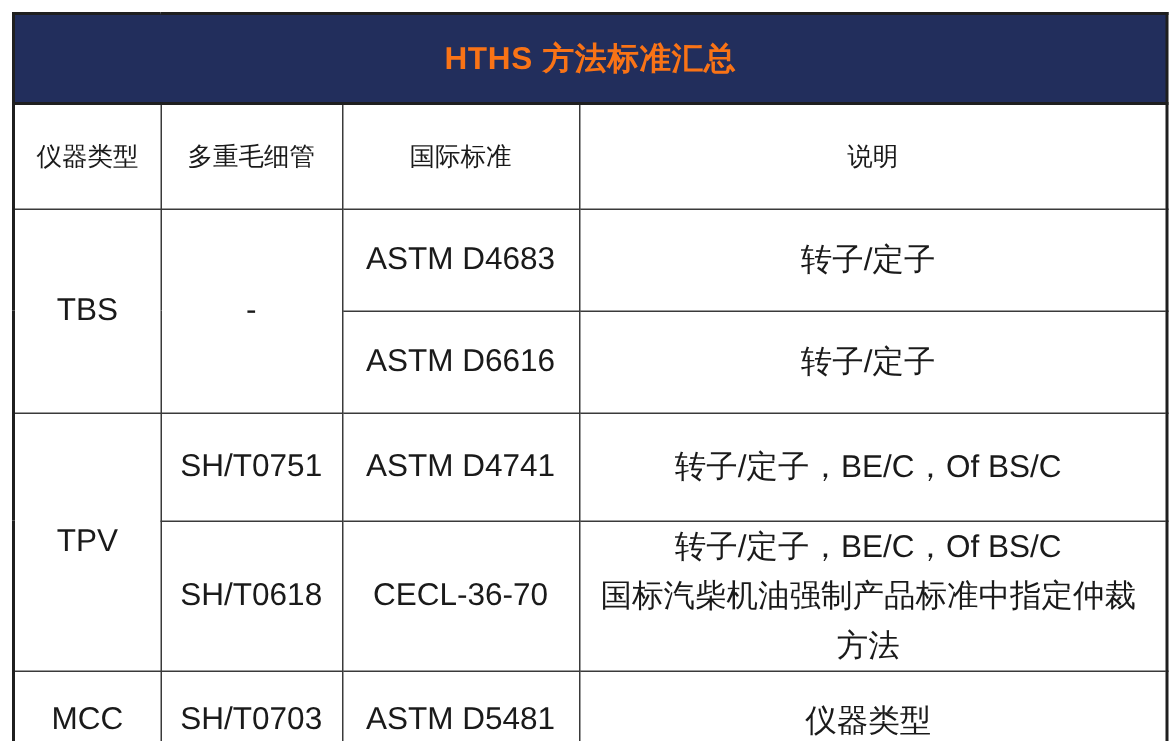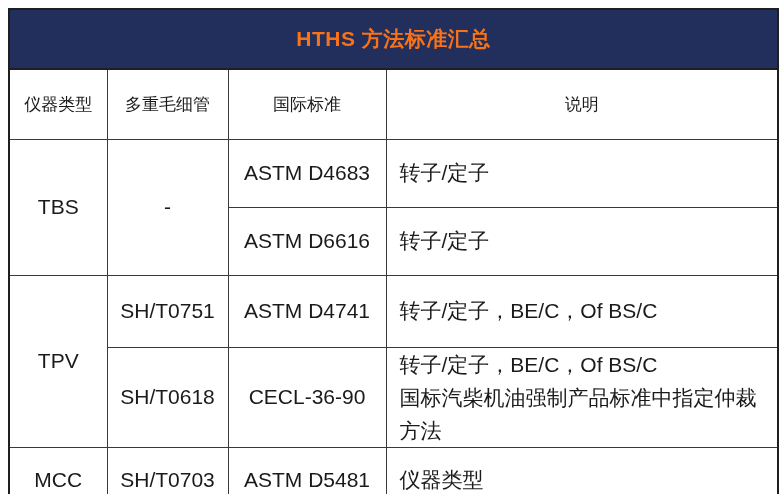--- a/index.html
+++ b/index.html
@@ -47,21 +47,21 @@
     font-size: 17px;
     font-weight: normal;
     margin-left: 20px;
   }
   .row-a td { height: 68px; }
   .row-b td { height: 68px; margin-left: 13px; }
   .row-c td { height: 72px; }
   .row-d td { height: 74px; text-align: center; }
   .row-e td { height: 66px; margin-top: 26px; }
   td.desc {
-    text-align: left;
+    text-align: center;
     padding-left: 13px;
     padding-right: 19px;
   }
   td.desc .desc-line {
     line-height: 33px;
   }
 </style>
 </head>
 <body>
 
@@ -98,21 +98,21 @@
     </tr>
 
     <tr class="row-c">
       <td rowspan="2">TPV</td>
       <td>SH/T0751</td>
       <td>ASTM D4741</td>
       <td class="desc">转子/定子，BE/C，Of BS/C</td>
     </tr>
     <tr class="row-d">
       <td>SH/T0618</td>
-      <td>CECL-36-90</td>
+      <td>CECL-36-70</td>
       <td class="desc">
         <div class="desc-line">转子/定子，BE/C，Of BS/C</div>
         <div class="desc-line">国标汽柴机油强制产品标准中指定仲裁方法</div>
       </td>
     </tr>
 
     <tr class="row-e">
       <td>MCC</td>
       <td>SH/T0703</td>
       <td>ASTM D5481</td>

